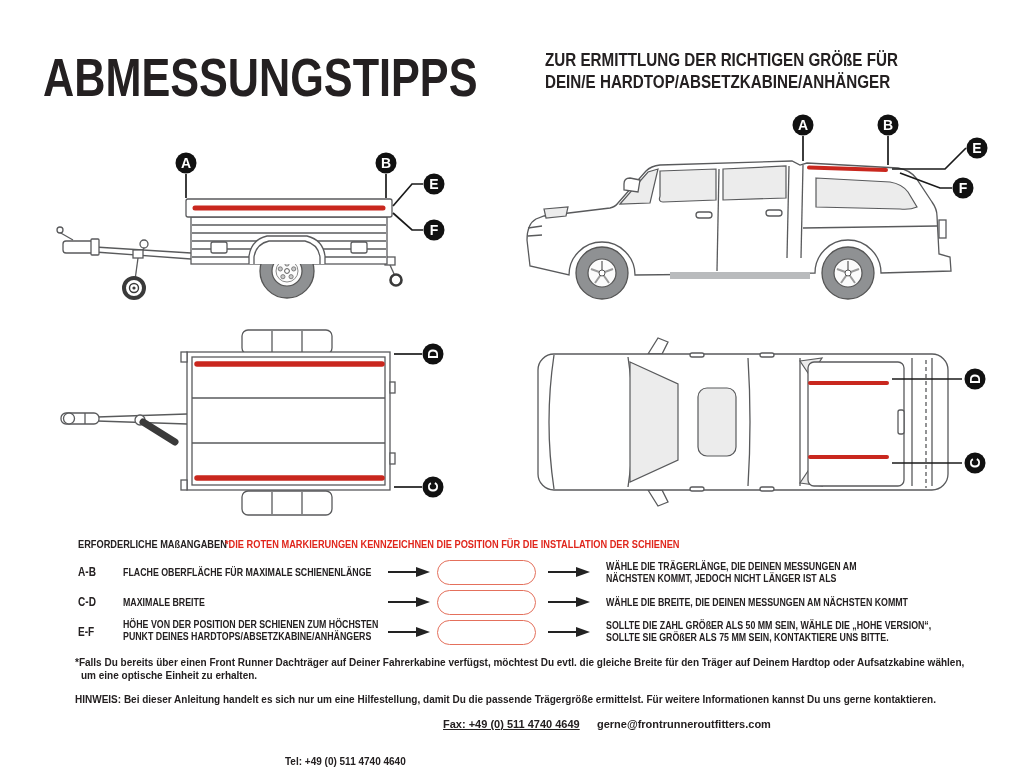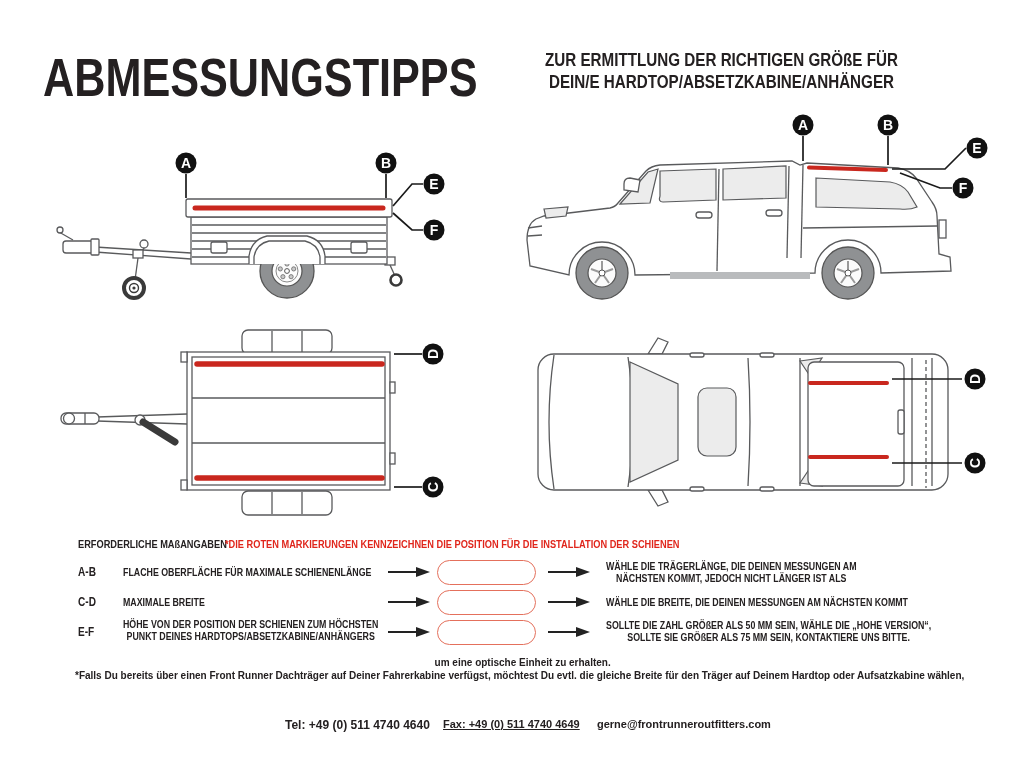--- a/index.html
+++ b/index.html
@@ -1,17 +1,17 @@
 <!DOCTYPE html>
 <html><head>
 <meta charset="utf-8">
 <style>
   html,body{margin:0;padding:0;background:#ffffff;}
   #page{position:relative;width:1024px;height:768px;background:#ffffff;overflow:hidden;
-        font-family:"Liberation Sans",sans-serif;color:#242021;text-align:center;}
+        font-family:"Liberation Sans",sans-serif;color:#242021;}
   .abs{position:absolute;}
   .cap{font-weight:bold;color:#242021;white-space:nowrap;transform:scaleX(0.84);transform-origin:0 0;}
   .capred{font-weight:bold;white-space:nowrap;transform:scaleX(0.84);transform-origin:0 0;}
   .title{font-size:54px;font-weight:800;letter-spacing:0px;transform:scaleX(0.80);transform-origin:0 0;
          white-space:nowrap;color:#242021;}
   .subtitle{font-size:19px;font-weight:bold;line-height:22px;transform:scaleX(0.80);transform-origin:0 0;
             white-space:nowrap;color:#242021;}
   .pill{position:absolute;width:97px;height:23px;border:1.6px solid #e4705c;border-radius:13px;background:#fff;}
   .smalltext{font-size:10px;font-weight:bold;color:#242021;white-space:nowrap;}
   svg text{font-family:"Liberation Sans",sans-serif;font-weight:bold;fill:#ffffff;font-size:14px;text-anchor:middle;}
@@ -308,23 +308,24 @@
       <line x1="0" y1="6" x2="28" y2="6" stroke="#222" stroke-width="2"></line>
       <polygon points="28,1 42,6 28,11" fill="#222"></polygon>
     </svg>
     <div class="abs cap" style="left:606px;top:619px;font-size:10.5px;line-height:12px;">
       <div>SOLLTE DIE ZAHL GRÖßER ALS 50 MM SEIN, WÄHLE DIE „HOHE VERSION“,</div>
       <div>SOLLTE SIE GRÖßER ALS 75 MM SEIN, KONTAKTIERE UNS BITTE.</div>
     </div>
   </div>
 
   <div class="abs smalltext" style="left:75px;top:656px;line-height:13px;">
+    <div>*Falls Du bereits über einen Front Runner Dachträger auf Deiner Fahrerkabine verfügst, möchtest Du evtl. die gleiche Breite für den Träger auf Deinem Hardtop oder Aufsatzkabine wählen,</div>
     <div style="padding-left:6px;">um eine optische Einheit zu erhalten.</div>
-    <div>*Falls Du bereits über einen Front Runner Dachträger auf Deiner Fahrerkabine verfügst, möchtest Du evtl. die gleiche Breite für den Träger auf Deinem Hardtop oder Aufsatzkabine wählen,</div>
-  </div>
+  </div>
+  <div class="abs smalltext" style="left:75px;top:694px;">HINWEIS: Bei dieser Anleitung handelt es sich nur um eine Hilfestellung, damit Du die passende Trägergröße ermittelst. Für weitere Informationen kannst Du uns gerne kontaktieren.</div>
 
   <div>
-    <span class="abs smalltext" style="left:285px;top:718px;font-size:12px;">Tel: +49 (0) 511 4740 4640</span>
+    <span class="abs smalltext" style="left:285px;top:756px;font-size:10px;">Tel: +49 (0) 511 4740 4640</span>
     <span class="abs smalltext" style="left:443px;top:718px;font-size:11px;text-decoration:underline;">Fax: +49 (0) 511 4740 4649</span>
     <span class="abs smalltext" style="left:597px;top:718px;font-size:11px;">gerne@frontrunneroutfitters.com</span>
   </div>
 
 </div>
 
 </body></html>

